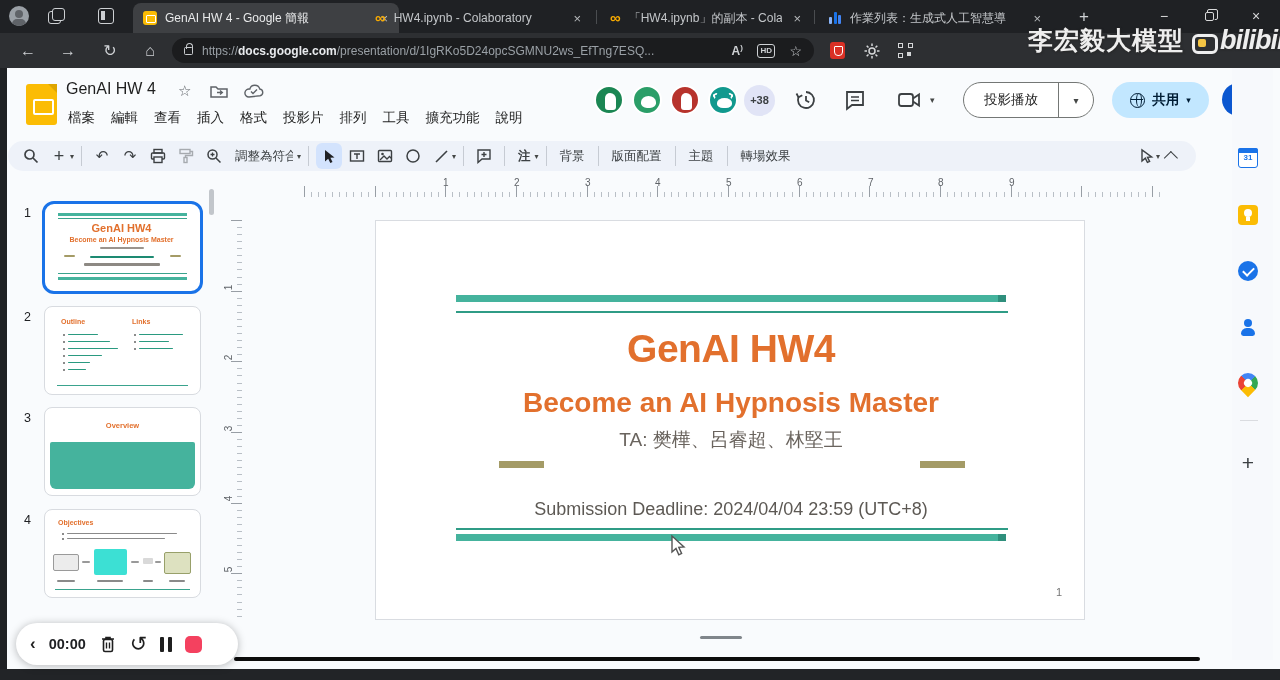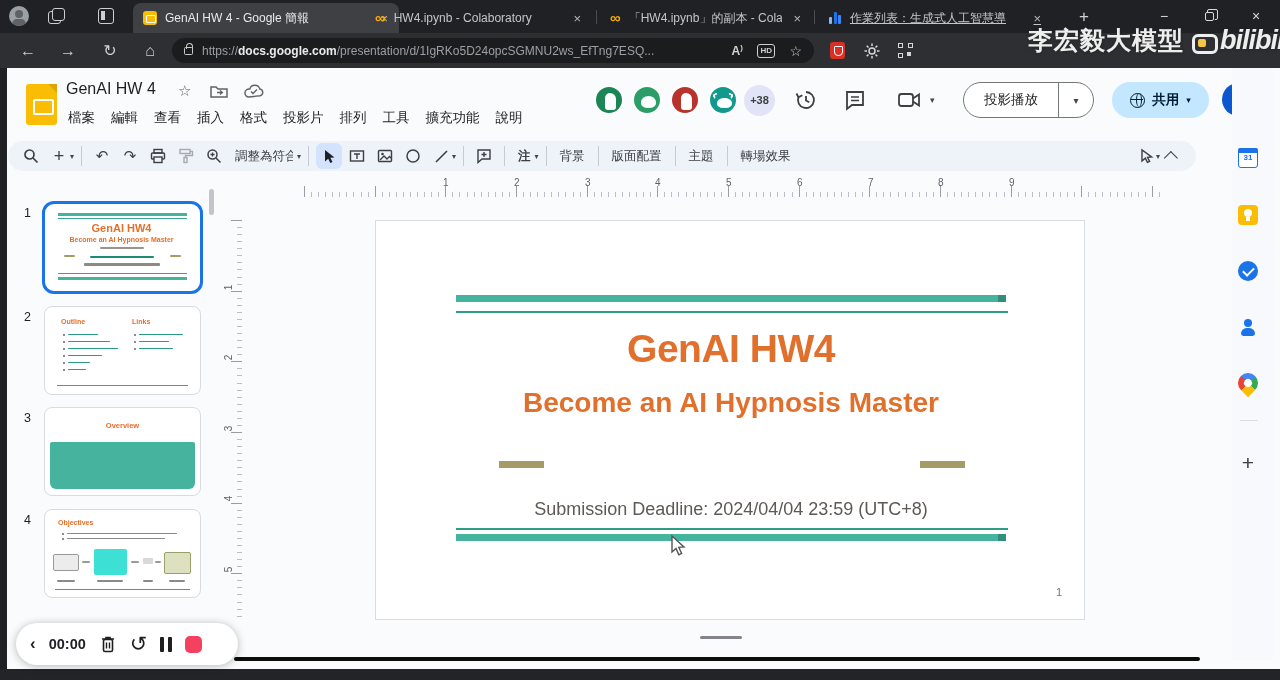--- a/index.html
+++ b/index.html
@@ -199,21 +199,21 @@
       <span class="tab-title">HW4.ipynb - Colaboratory</span>
       <span class="tab-x">×</span>
     </div>
     <div class="tab-sep" style="left:596px;"></div>
     <div class="tab" style="left:600px; width:212px;">
       <span class="colab-ic">∞</span>
       <span class="tab-title">「HW4.ipynb」的副本 - Colabo</span>
       <span class="tab-x">×</span>
     </div>
     <div class="tab-sep" style="left:814px;"></div>
-    <div class="tab" style="left:818px; width:234px;text-decoration:underline;">
+    <div class="tab" style="left:818px; width:234px;">
       <span class="bars-ic">
           <i></i>
           <i></i>
           <i></i>
         </span>
       <span class="tab-title">作業列表：生成式人工智慧導</span>
       <span class="tab-x">×</span>
     </div>
     <div class="newtab">+</div>
     <div class="winctl min">−</div>
@@ -530,20 +530,21 @@
     <span class="th-bar" style="left:98px; top:70px; width:10px; height:1.5px; background:#8a8a8a;"></span>
     <span class="th-bar" style="left:124px; top:70px; width:16px; height:1.5px; background:#8a8a8a;"></span>
     <span class="th-teal-line" style="left:10px; right:10px; bottom:7px;"></span>
   </div>
 
   <div class="slide">
     <span class="s-bar" style="top:74px;"></span>
     <span class="s-line" style="top:90px;"></span>
     <div class="s-title">GenAI HW4</div>
     <div class="s-subtitle">Become an AI Hypnosis Master</div>
+    <div class="s-ta">TA: 樊樺、呂睿超、林堅王</div>
     <span class="s-olive" style="left:123px;"></span>
     <span class="s-olive" style="left:544px;"></span>
     <div class="s-deadline">Submission Deadline: 2024/04/04 23:59 (UTC+8)</div>
     <span class="s-line" style="top:307px;"></span>
     <span class="s-bar" style="top:313px;"></span>
     <div class="s-pagenum">1</div>
   </div>
 
   <div class="cursor-svg">
     <svg width="20" height="24" viewBox="0 0 20 24">

